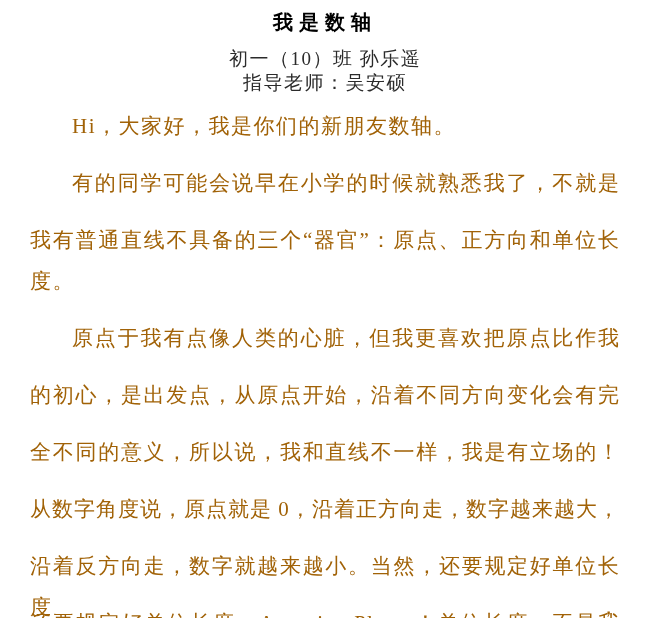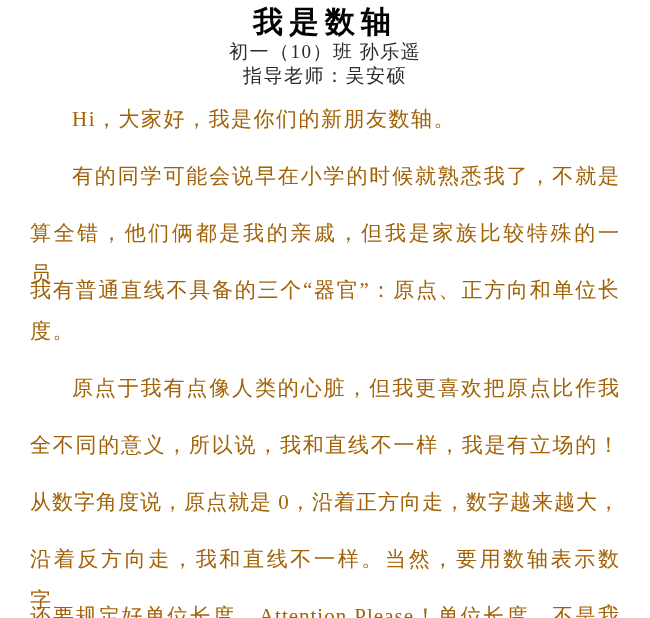--- a/index.html
+++ b/index.html
@@ -15,32 +15,32 @@
     width: 650px;
     height: 618px;
     background: #ffffff;
     position: relative;
   }
   .doc-title {
     margin: 4px 0 0 0;
     text-align: center;
     font-family: "DejaVu Sans", "Liberation Sans", sans-serif;
     font-weight: bold;
-    font-size: 30px;
+    font-size: 20px;
     line-height: 36px;
     letter-spacing: 6px;
     color: #000000;
   }
   .byline {
     text-align: center;
     font-size: 19px;
     letter-spacing: 1.5px;
     color: #2b2b2b;
   }
-  .byline-author { line-height: 24px; text-align: center; }
+  .byline-author { margin-top: 7px; line-height: 24px; text-align: center; }
   .byline-teacher { line-height: 24px; }
   .essay-body {
     margin: 11px 30px 0 30px; 
   }
   .line {
     font-size: 21px;
     line-height: 41px;
     height: 41px;
     letter-spacing: 1.5px;
     color: #a16207;
@@ -62,22 +62,22 @@
 </head>
 <body>
 
 <div class="doc-page">
   <h1 class="doc-title">我是数轴</h1>
   <div class="byline byline-author">初一（10）班 孙乐遥</div>
   <div class="byline byline-teacher">指导老师：吴安硕</div>
   <div class="essay-body">
     <div class="line indent">Hi，大家好，我是你们的新朋友数轴。</div>
     <div class="line indent justify">有的同学可能会说早在小学的时候就熟悉我了，不就是</div>
-    <div class="line justify">算全错，他们俩都是我的亲戚，但我是家族比较特殊的一员，</div>
     <div class="line justify">我有普通直线不具备的三个“器官”：原点、正方向和单位长</div>
     <div class="line">度。</div>
     <div class="line indent justify">原点于我有点像人类的心脏，但我更喜欢把原点比作我</div>
+    <div class="line justify">的初心，是出发点，从原点开始，沿着不同方向变化会有完</div>
     <div class="line justify">全不同的意义，所以说，我和直线不一样，我是有立场的！</div>
     <div class="line justify">从数字角度说，原点就是 0，沿着正方向走，数字越来越大，</div>
-    <div class="line justify">沿着反方向走，我和直线不一样。当然，要用数轴表示数字，</div>
+    <div class="line justify">沿着反方向走，数字就越来越小。当然，还要规定好单位长度，</div>
     <div class="line justify">还要规定好单位长度。Attention Please！单位长度，不是我</div>
   </div>
 </div>
 
 </body></html>

